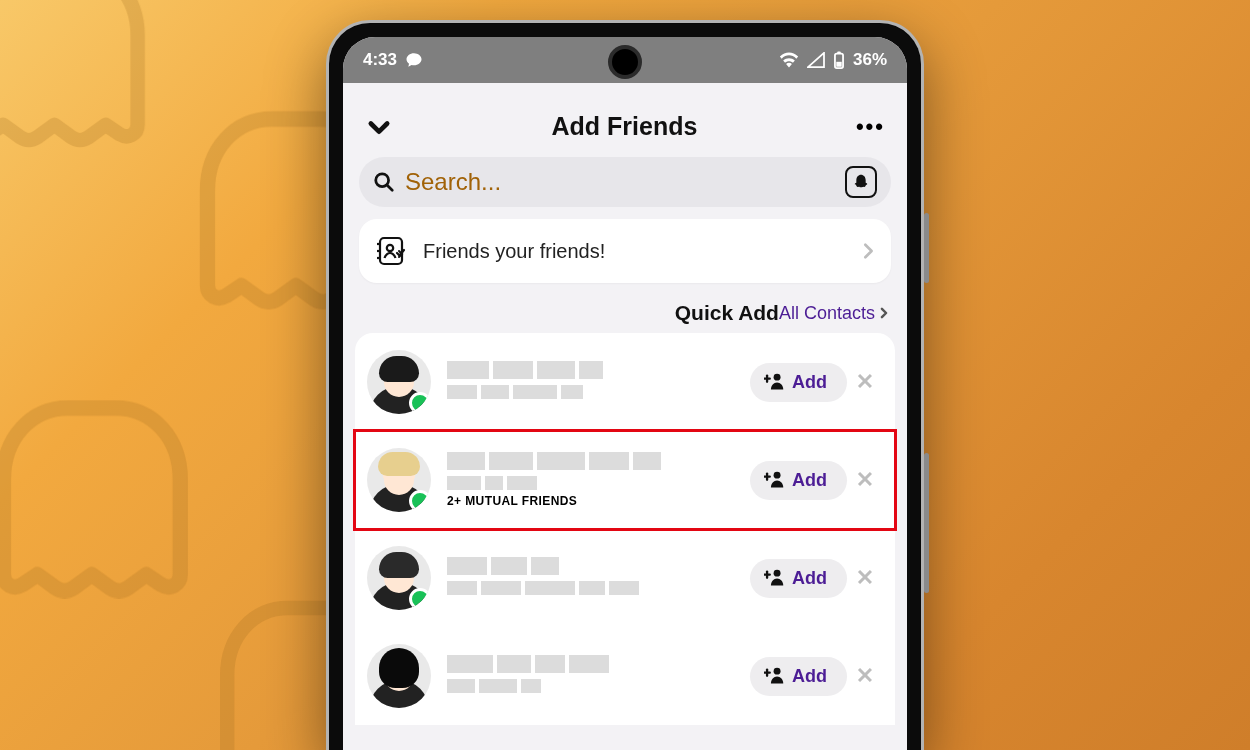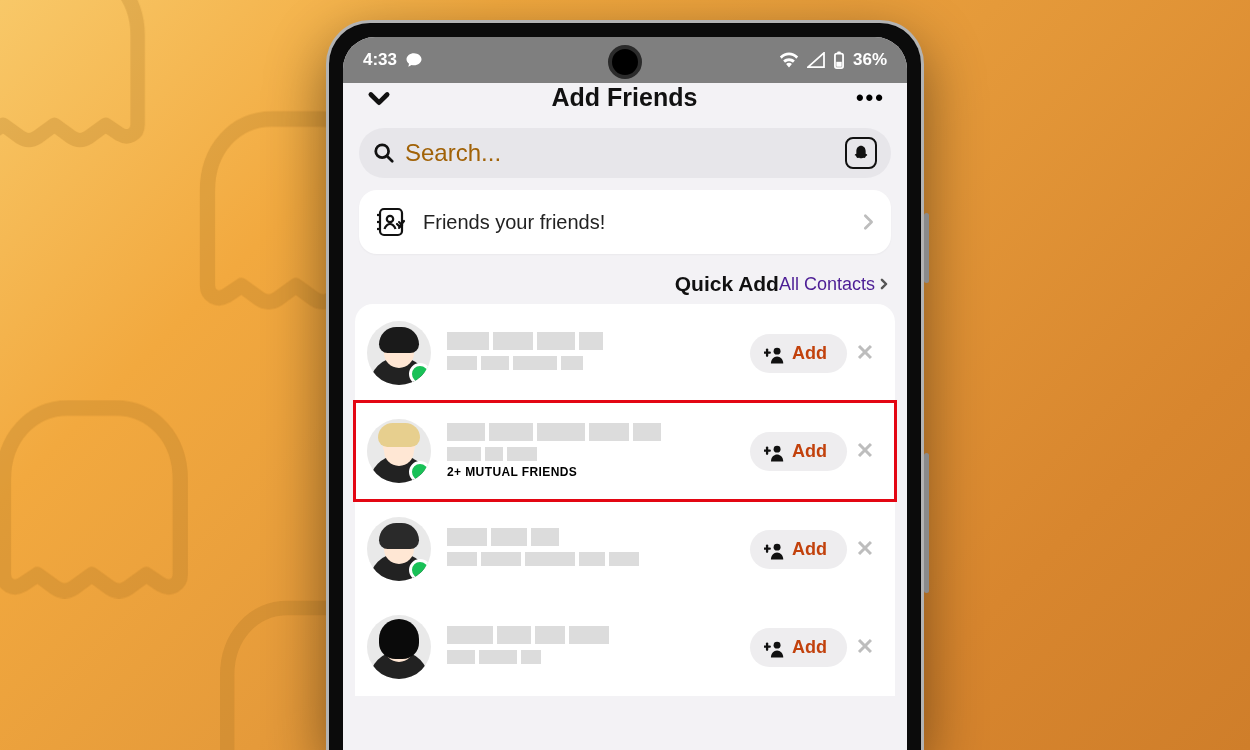--- a/index.html
+++ b/index.html
@@ -17,21 +17,21 @@
   .sidebtn.b{top:430px;height:140px;}
   .screen{
     position:absolute;inset:14px;inset-bottom:0;top:14px;left:14px;right:14px;bottom:0;
     background:#f3f2f5;border-radius:32px 32px 0 0;overflow:hidden;
   }
   
   .status{height:46px;background:#7f7f7f;color:#fff;display:flex;align-items:center;padding:0 20px;font-weight:600;font-size:17px;justify-content:space-between;}
   .status-left,.status-right{display:flex;align-items:center;gap:8px;}
   .camera{position:absolute;top:22px;left:50%;transform:translateX(-50%);width:26px;height:26px;background:#000;border-radius:50%;border:4px solid #2b2b2b;z-index:5;}
   
-  .nav{display:flex;align-items:center;justify-content:space-between;padding:0 22px 10px;}
+  .nav{display:flex;align-items:center;justify-content:space-between;padding:29px 22px 10px;}
   .nav-title{font-size:25px;font-weight:700;color:#111;}
   
   .search{margin:6px 16px 12px;height:50px;background:#e7e6ea;border-radius:26px;display:flex;align-items:center;padding:0 14px;color:#555;}
   .search .ph{margin-left:10px;font-size:24px;color:#a16207;flex:1;}
   .snap-icon{width:28px;height:28px;border:2.5px solid #111;border-radius:8px;display:flex;align-items:center;justify-content:center;}
   
   .card{margin:0 16px 18px;background:#fff;border-radius:18px;display:flex;align-items:center;padding:16px 16px;box-shadow:0 1px 2px rgba(0,0,0,.04);}
   .card-label{font-size:20px;color:#222;font-weight:500;margin-left:16px;flex:1;}
   
   .sec{display:flex;align-items:center;justify-content:flex-end;padding:0 18px 8px;}
@@ -45,21 +45,21 @@
   .avatar .hair{position:absolute;top:6px;left:50%;transform:translateX(-50%);width:40px;height:26px;border-radius:20px 20px 10px 10px;}
   .avatar .face{position:absolute;top:17px;left:50%;transform:translateX(-50%);width:30px;height:30px;background:#ffe7d4;border-radius:50%;}
   .avatar .body{position:absolute;bottom:-6px;width:60px;height:34px;background:#222;border-radius:30px 30px 0 0;}
   .hair.c1{background:#1a1a1a;} .hair.c2{background:#e7cf8e;top:4px;width:42px;height:24px;border-radius:22px 22px 14px 14px;} .hair.c3{background:#2a2a2a;} .hair.c4{background:#0a0a0a;height:40px;top:4px;border-radius:22px 22px 18px 18px;}
   .presence{position:absolute;right:0;bottom:0;width:16px;height:16px;background:#19c157;border:3px solid #fff;border-radius:50%;}
   .meta{flex:1;min-width:0;}
   .pix{display:flex;gap:4px;margin-bottom:6px;}
   .pix span,.pix2 span{height:18px;background:#dcdcdc;display:inline-block;}
   .pix2{display:flex;gap:4px;margin-bottom:4px;}
   .mutual{font-size:12px;font-weight:700;letter-spacing:.4px;color:#000000;}
-  .addbtn{background:#eeedef;border-radius:22px;padding:9px 20px 9px 14px;font-size:18px;font-weight:700;color:#c2410c;display:flex;align-items:flex-end;gap:8px;cursor:pointer;}
+  .addbtn{background:#eeedef;border-radius:22px;padding:9px 20px 9px 14px;font-size:18px;font-weight:700;color:#4c1d95;display:flex;align-items:flex-start;gap:8px;cursor:pointer;}
   .dismiss{width:36px;text-align:center;color:#bdbdbd;font-size:22px;font-weight:700;cursor:pointer;}
   .dots{letter-spacing:2px;font-size:22px;font-weight:900;}
 </style>
 </head>
 <body>
 
 <div class="bg">
 
   <svg width="1250" height="750">
     <defs>

